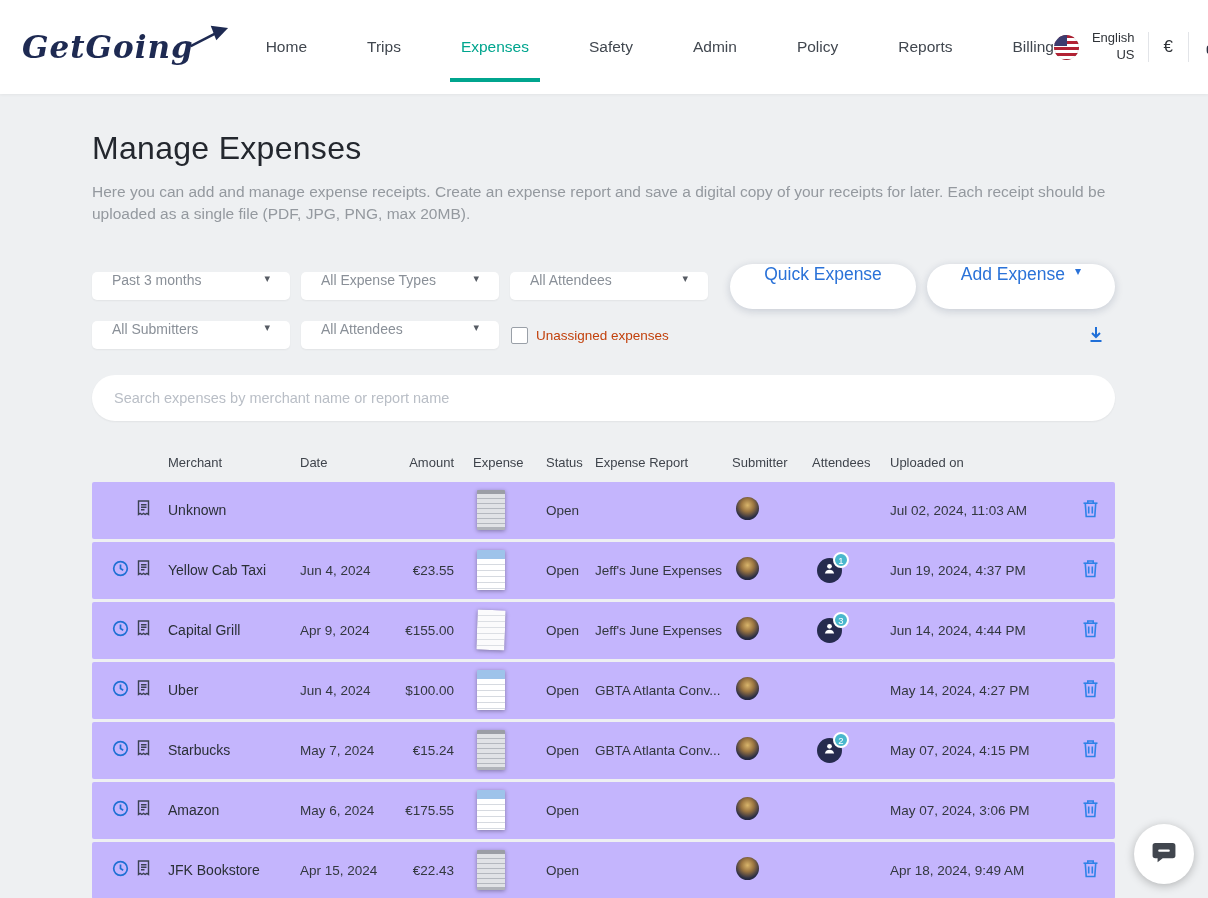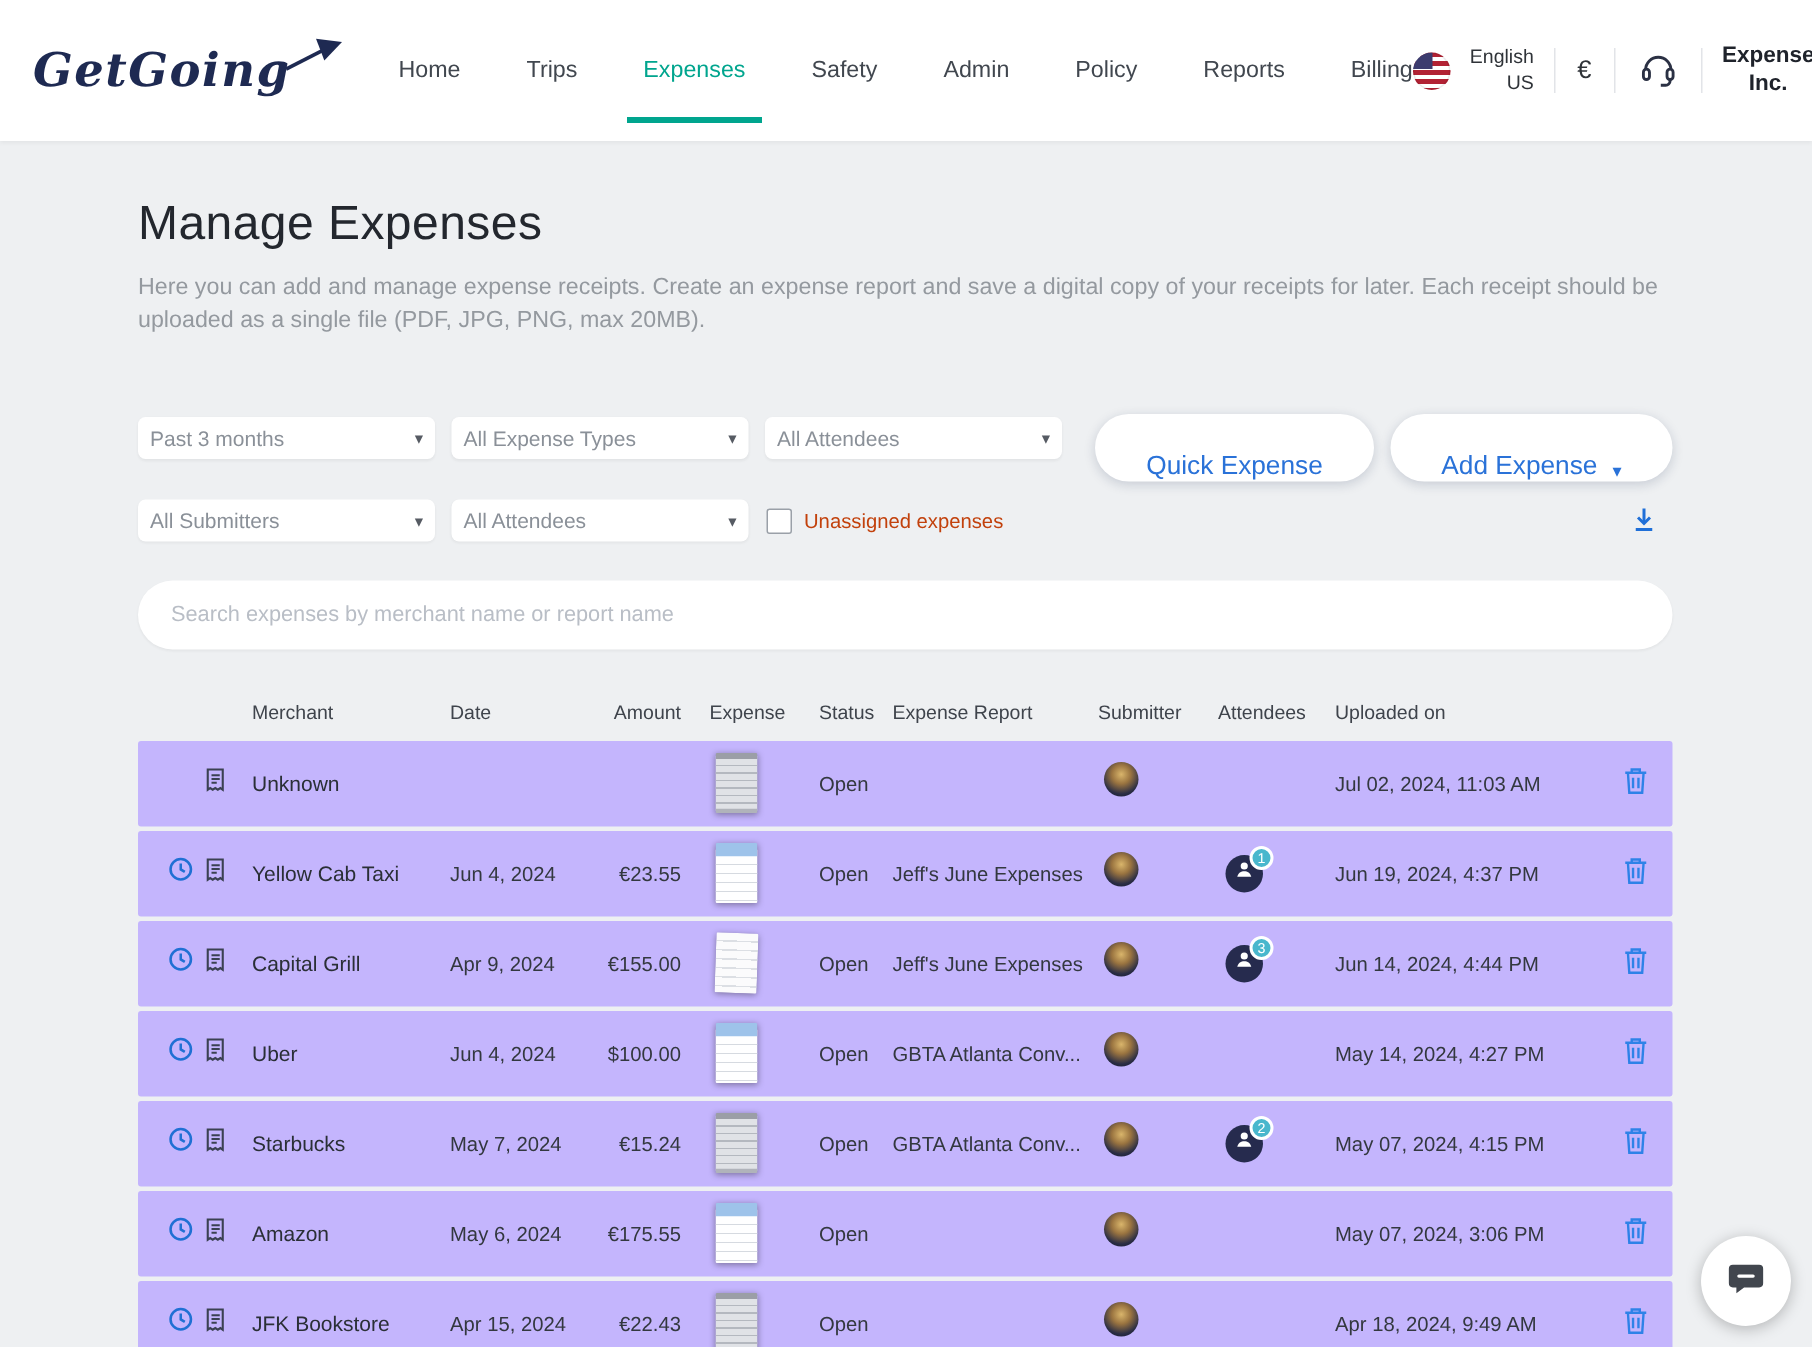--- a/index.html
+++ b/index.html
@@ -15,21 +15,21 @@
   header {
     height:94px; background:#fff; display:flex; align-items:center;
     padding:12px 22px; position:relative; box-shadow:0 1px 3px rgba(0,0,0,.05);
   }
   .logo { display:flex; align-items:center; cursor:pointer; }
   .logo-text {
     font-family:"DejaVu Serif", serif; font-style:italic; font-weight:bold;
     font-size:31px; color:#1e2a52; letter-spacing:1px;
   }
   .logo-arrow { margin-left:-4px; transform:translateY(-9px) rotate(-6deg); }
-  nav { display:flex; gap:44px; margin-left:36px; height:100%; align-items:stretch; }
+  nav { display:flex; gap:60px; margin-left:36px; height:100%; align-items:stretch; }
   .nav-item {
     font-size:15.5px; color:#41474f; cursor:pointer; position:relative;
     display:flex; align-items:center;
   }
   .nav-item.active { color:#00a58e; }
   .nav-item.active::after {
     content:""; position:absolute; left:-11px; right:-11px; bottom:0; height:4px;
     background:#00a58e;
   }
   .header-right { margin-left:auto; display:flex; align-items:center; gap:13px; }
@@ -48,29 +48,29 @@
   
   main { padding:36px 93px 0 92px; }
   h1 { font-size:32px; font-weight:500; color:#23272e; margin:0 0 14px; letter-spacing:.3px; }
   .page-desc { font-size:15.5px; color:#94999f; line-height:1.45; margin:0 0 38px; max-width:1020px; }
 
   .filters-row { display:flex; align-items:center; gap:11px; }
   .filters-row.r1 { margin-bottom:12px; }
   .filters-row.r2 { margin-bottom:25px; }
   .select {
     width:198px; height:28px; background:#fff; border-radius:5px;
-    display:flex; align-items:center; justify-content:space-between;
-    padding:0 8px; font-size:14px; color:#8a9098; cursor:pointer;
+    display:flex; align-items:flex-start; justify-content:space-between;
+    padding:0 20px; font-size:14px; color:#8a9098; cursor:pointer;
     box-shadow:0 1px 2px rgba(27,31,35,.06);
   }
   .caret { font-size:11px; color:#565b63; }
   .pill-btn {
     height:45px; padding:0 34px; border-radius:23px; border:none; background:#fff;
     color:#2a72d8; font-size:17.5px; font-family:inherit; cursor:pointer;
-    box-shadow:0 2px 8px rgba(20,40,80,.18); display:flex; align-items:flex-end; gap:10px;margin-top:12px;
+    box-shadow:0 2px 8px rgba(20,40,80,.18); display:flex; align-items:flex-start; gap:10px;
   }
   .pill-btn .caret { color:#2a72d8; font-size:12px; }
   .push-right { margin-left:auto; }
   .checkbox-wrap { display:flex; align-items:center; gap:8px; margin-left:1px; cursor:pointer; }
   .checkbox-wrap input {
     appearance:none; width:17px; height:17px; border:1.5px solid #9aa0a8;
     border-radius:2px; background:#fff; margin:0; cursor:pointer;
   }
   .checkbox-label { font-size:13.5px; color:#c2410c; }
   .download-btn { margin-left:auto; margin-right:6px; background:none; border:none; cursor:pointer; padding:4px; display:flex; }

